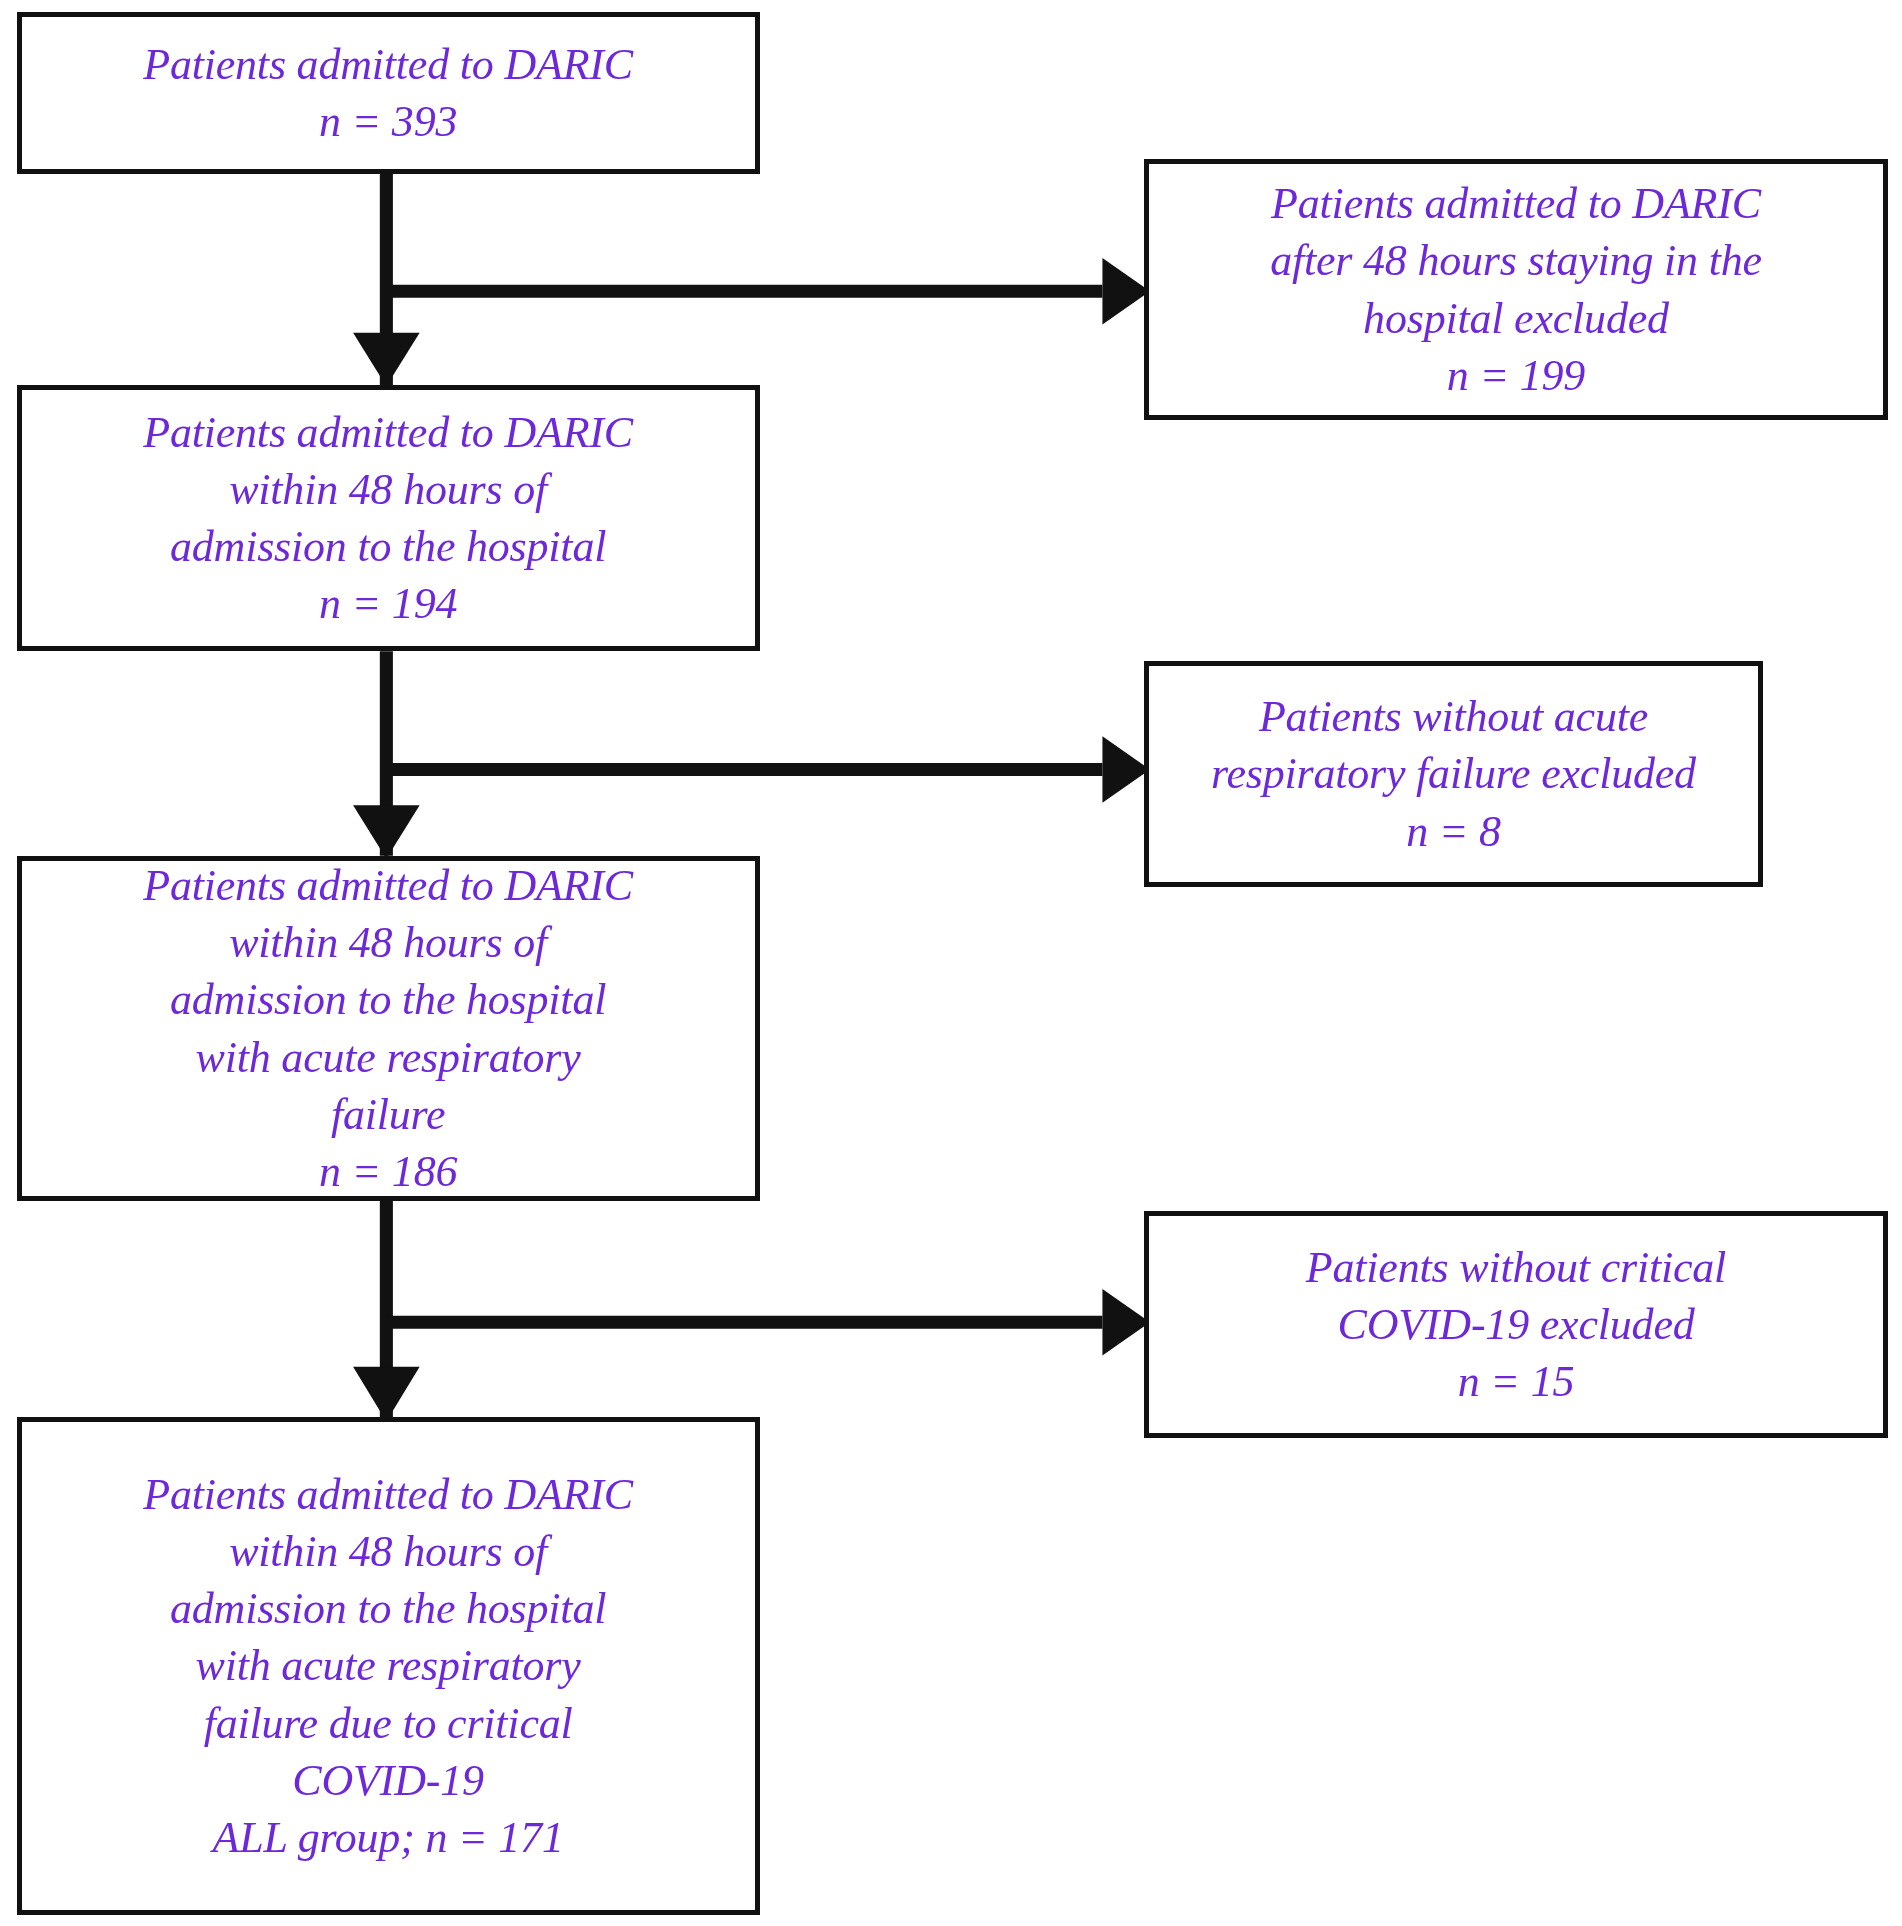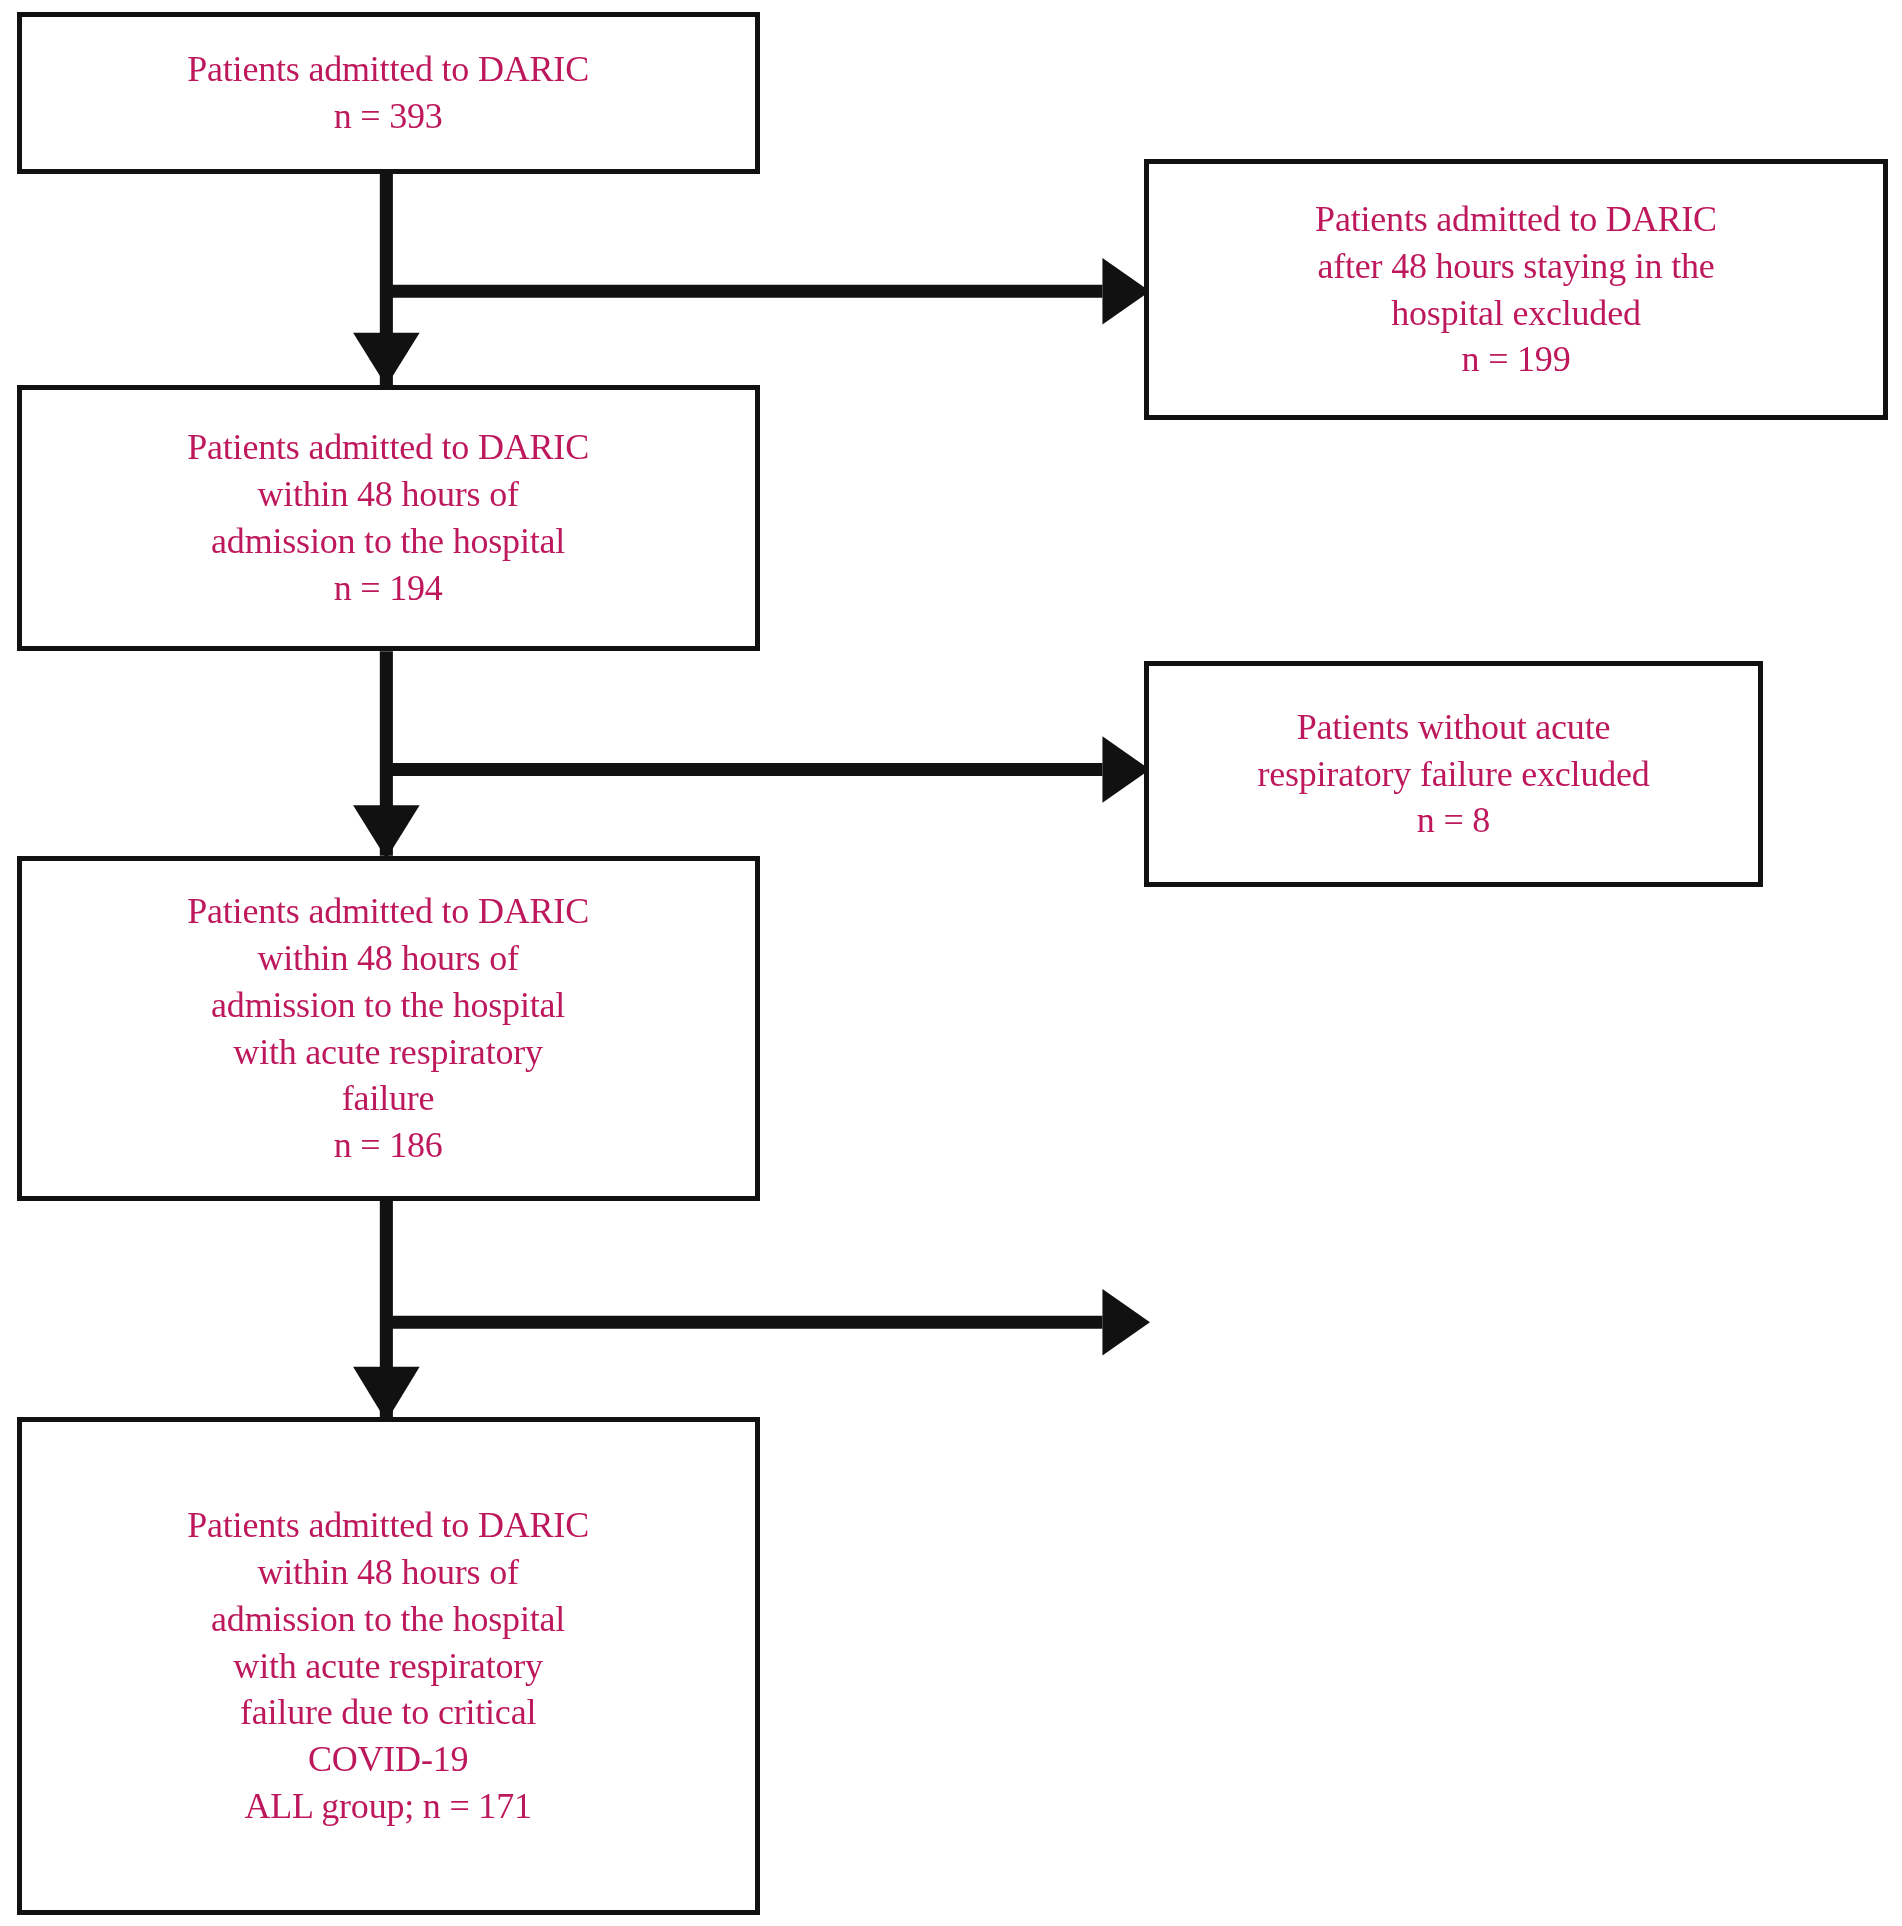--- a/index.html
+++ b/index.html
@@ -31,25 +31,26 @@
     border: 5.3px solid #111111;
     background: #ffffff;
     display: flex;
     align-items: center;
     justify-content: center;
     text-align: center;
     padding: 7.1px 15.5px;
   }
   .node-text {
     font-family: "Liberation Serif", "DejaVu Serif", serif;
-    font-size: 36px;
+    font-size: 44px;
     line-height: 1.30;
-    color: #be185d;
+    color: #6d28d9;
     white-space: pre-line;
     letter-spacing: -0.2px;
+    font-style: italic;
   }
   
   #main-box-1 { left: 16.6px;  top: 12px;   width: 743px; height: 162px; }
   #main-box-2 { left: 16.6px;  top: 385px;  width: 743px; height: 266px; }
   #main-box-3 { left: 16.6px;  top: 856px; width: 743px; height: 345px; }
   #main-box-4 { left: 16.6px;  top: 1417px; width: 743px; height: 498px; }
   
   #excl-box-1 { left: 1144px; top: 159px;  width: 744px; height: 261px; }
   #excl-box-2 { left: 1144px; top: 661px; width: 619px; height: 226px; }
   #excl-box-3 { left: 1144px; top: 1211px; width: 744px; height: 227px; }
@@ -131,15 +132,20 @@
 hospital  excluded
 n = 199</div>
   </div>
 
   <div class="node-box" id="excl-box-2">
     <div class="node-text">Patients without acute
 respiratory failure excluded
 n = 8</div>
   </div>
 
+  <div class="node-box" id="excl-box-3">
+    <div class="node-text">Patients without critical
+COVID-19 excluded
+n = 15</div>
+  </div>
 
 </div>
 
 
 </body></html>

